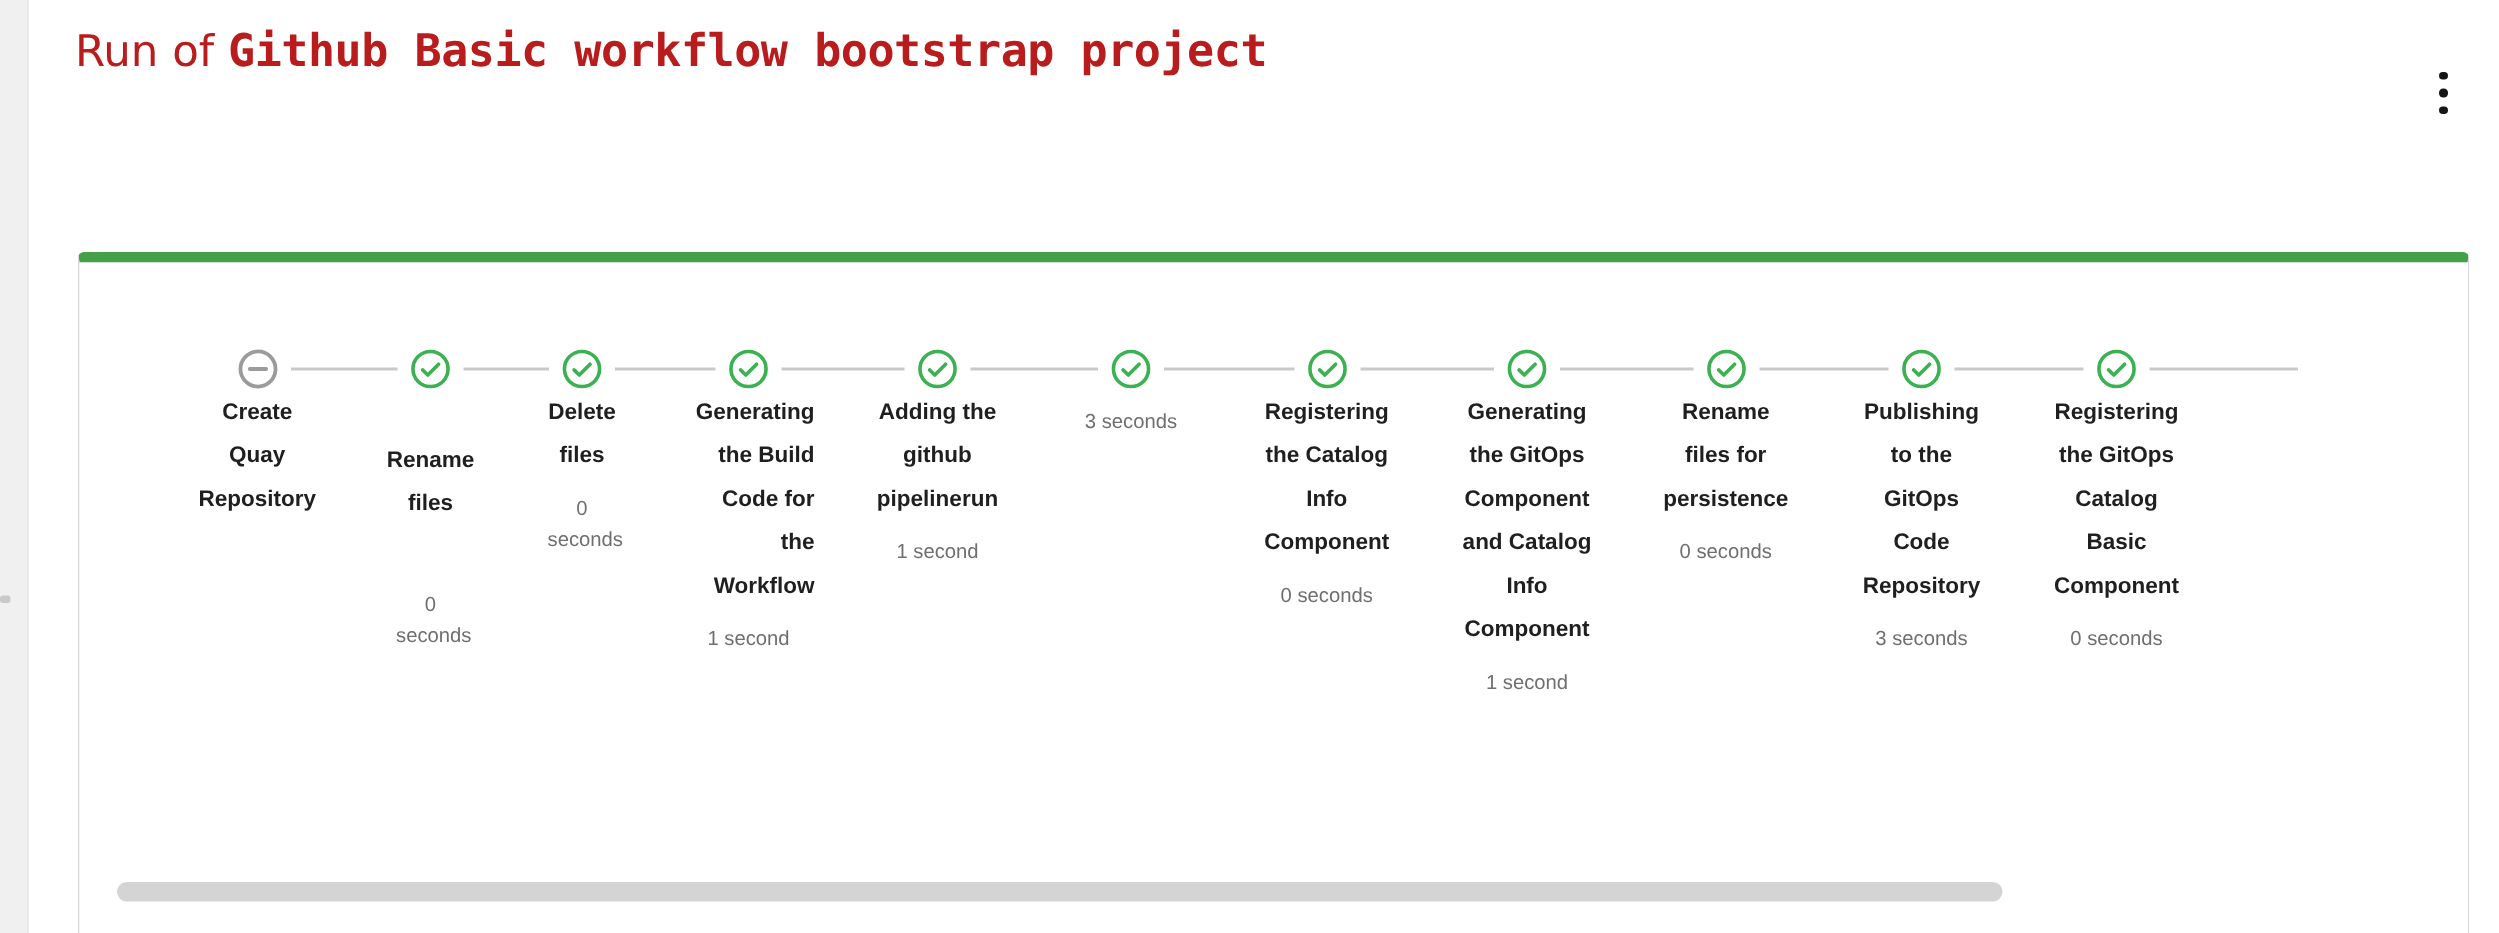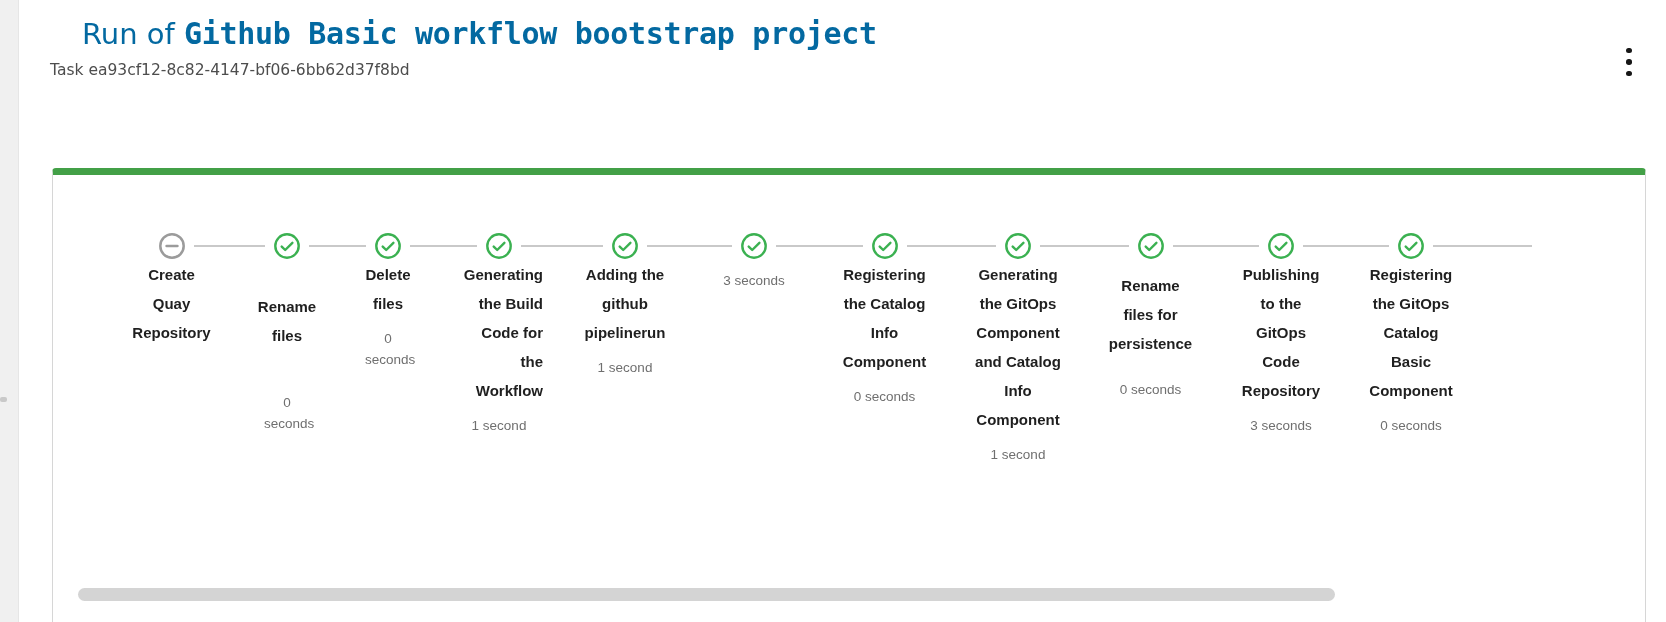--- a/index.html
+++ b/index.html
@@ -15,22 +15,22 @@
     background:#f0f0f0;border-right:1px solid #e6e6e6;
   }
   .gutter-marker{
     position:absolute;left:0;top:397px;width:7px;height:5px;
     background:#c9c9c9;border-radius:2px;
   }
   
   .header{position:absolute;left:50px;top:14px;right:20px;}
   .page-title{
     font-family:"DejaVu Sans", sans-serif;
-    font-size:29px;color:#0369a1;font-weight:400;
-    white-space:nowrap;line-height:40px;margin-left:32px;
+    font-size:29px;color:#b91c1c;font-weight:400;
+    white-space:nowrap;line-height:40px;
   }
   .page-title .mono{
     font-family:"DejaVu Sans Mono", monospace;
     font-size:30px;font-weight:600;letter-spacing:-0.3px;
   }
   .page-subtitle{
     margin-top:7px;
     font-family:"DejaVu Sans", sans-serif;
     font-size:15.5px;color:#4d4d4d;font-weight:400;
   }
@@ -70,21 +70,21 @@
     font-weight:700;font-size:15px;line-height:29px;color:#1f1f1f;
   }
   .step-duration{
     margin-top:10px;text-align:center;
     font-weight:400;font-size:13.5px;line-height:21px;color:#6f6f6f;
   }
   
   .step.s1{width:129px;}  .step.s2{width:122px;}  .step.s3{width:102px;gap:32px;}
   .step.s4{width:100px;}  .step.s5{width:122px;}  .step.s6{width:130px;}
   .step.s7{width:128px;}  .step.s8{width:133px;}  .step.s9{width:134px;}
-  .step.s10{width:131px;gap:11px;} .step.s11{width:130px;} .step.s12{width:130px;}
+  .step.s10{width:131px;} .step.s11{width:130px;} .step.s12{width:130px;}
   
   .s1 .step-label{max-width:86px;}  .s2 .step-label{max-width:88px;}
   .s3 .step-label{max-width:72px;}  .s4 .step-label{max-width:66px;}
   .s5 .step-label{max-width:88px;text-align:right;}  .s6 .step-label{max-width:94px;}
   .s7 .step-label{max-width:92px;}  .s8 .step-label{max-width:94px;}
   .s9 .step-label{max-width:86px;}  .s10 .step-label{max-width:92px;}
   .s11 .step-label{max-width:86px;} .s12 .step-label{max-width:90px;}
   .s3 .step-duration,.s4 .step-duration{max-width:46px;}
   
   .h-scroll-thumb{
@@ -94,21 +94,20 @@
 </style>
 </head>
 <body>
 
 <div class="left-gutter">
   <div class="gutter-marker"></div>
 </div>
 
 <div class="header">
   <div class="page-title"><span>Run of</span> <span class="mono">Github Basic workflow bootstrap project</span></div>
-  <div class="page-subtitle">Task ea93cf12-8c82-4147-bf06-6bb62d37f8bd</div>
 </div>
 
 <button class="kebab-button" aria-label="more options">
   <span class="dot"></span>
   <span class="dot"></span>
   <span class="dot"></span>
 </button>
 
 <div class="card">
   <div class="stepper">

